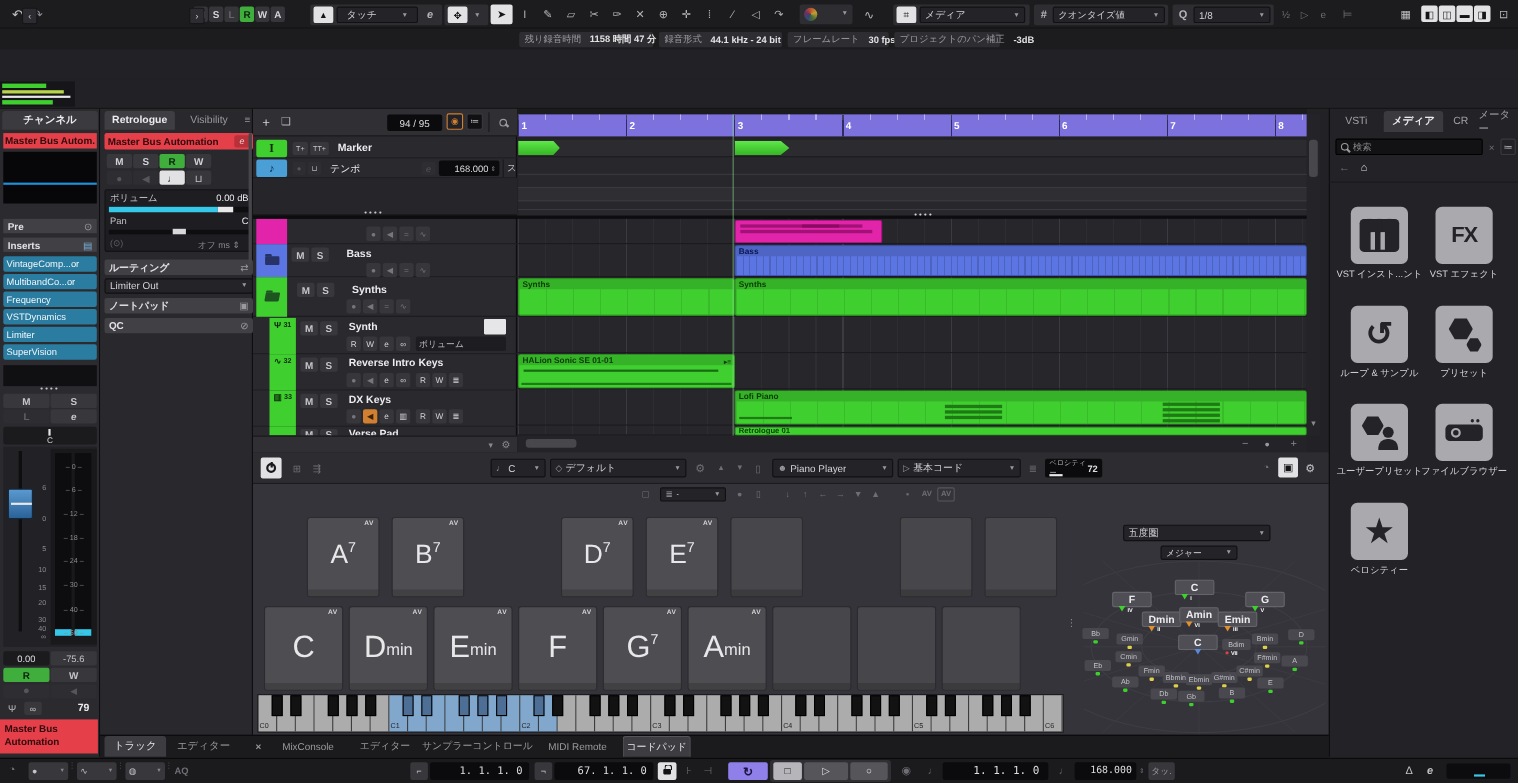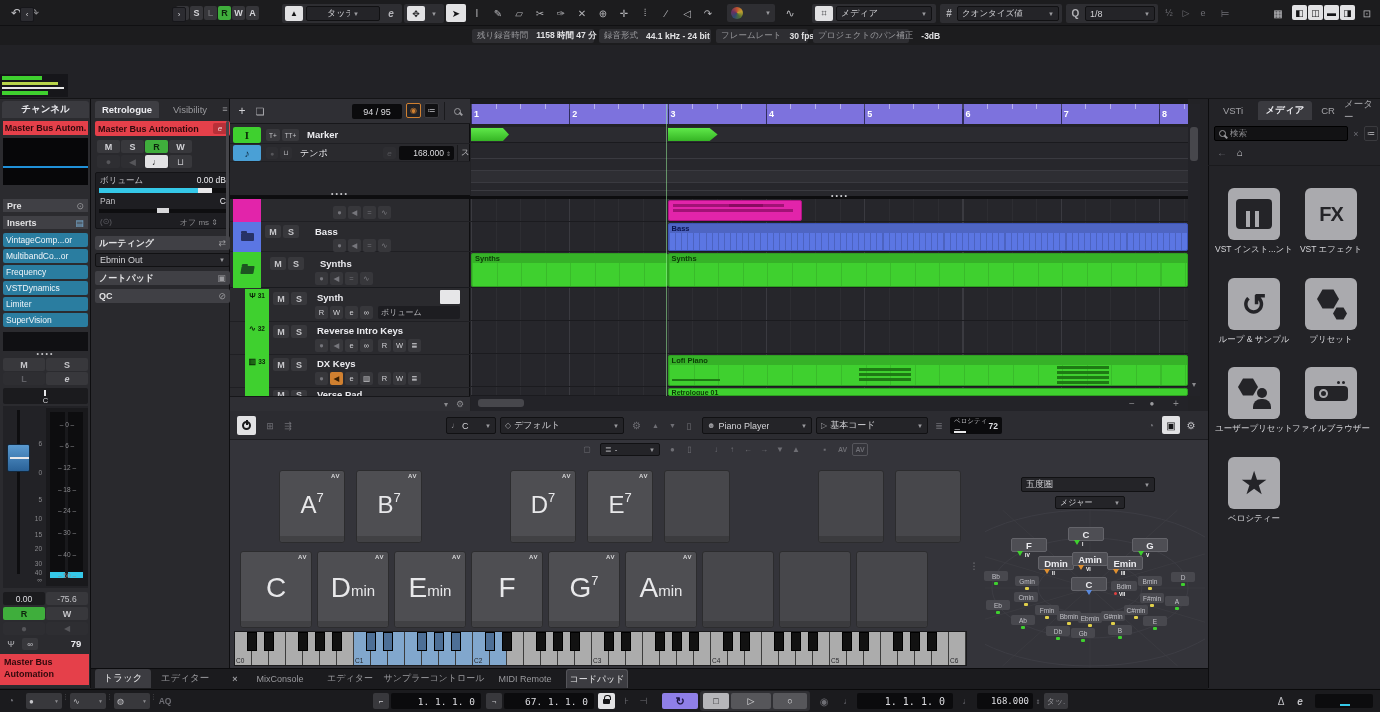--- a/index.html
+++ b/index.html
@@ -54,21 +54,21 @@
     <div class="a fc btn2" style="left: 8px; top: 5px; width: 16px; height: 16px; color: rgb(194, 194, 198); font-size: 12px;">↶</div>
     <div class="a fc btn2" style="left: 26px; top: 5px; width: 16px; height: 16px; color: rgb(138, 138, 142); font-size: 12px;">↷</div>
     <div class="a fc" style="left: 176px; top: 6px; width: 13px; height: 14px; border-radius: 2px; font-size: 9px; font-weight: bold; background: rgb(54, 54, 58); color: rgb(214, 214, 218);">M</div>
     <div class="a fc" style="left: 190px; top: 6px; width: 13px; height: 14px; border-radius: 2px; font-size: 9px; font-weight: bold; background: rgb(54, 54, 58); color: rgb(214, 214, 218);">S</div>
     <div class="a fc" style="left: 204px; top: 6px; width: 13px; height: 14px; border-radius: 2px; font-size: 9px; font-weight: bold; background: rgb(54, 54, 58); color: rgb(102, 102, 106);">L</div>
     <div class="a fc" style="left: 218px; top: 6px; width: 13px; height: 14px; border-radius: 2px; font-size: 9px; font-weight: bold; background: rgb(63, 174, 60); color: rgb(13, 37, 13);">R</div>
     <div class="a fc" style="left: 232px; top: 6px; width: 13px; height: 14px; border-radius: 2px; font-size: 9px; font-weight: bold; background: rgb(54, 54, 58); color: rgb(214, 214, 218);">W</div>
     <div class="a fc" style="left: 246px; top: 6px; width: 13px; height: 14px; border-radius: 2px; font-size: 9px; font-weight: bold; background: rgb(54, 54, 58); color: rgb(214, 214, 218);">A</div>
     <div class="a " style="left: 282px; top: 4px; width: 120px; height: 19px; background: rgb(46, 46, 50); border-radius: 2px;"></div>
     <div class="a fc wbtn" style="left: 285px; top: 6px; width: 18px; height: 15px; font-size: 8px;">▲</div>
-    <div class="a f dd" style="left: 306px; top: 6px; width: 74px; height: 15px; font-size: 9px; padding: 0px 20px;">
+    <div class="a f dd" style="left: 306px; top: 6px; width: 74px; height: 15px; font-size: 9px; padding: 0px 8px;">
       <span style="white-space: nowrap; overflow: hidden;">タッチ</span>
       <span style="margin-left: auto; color: rgb(154, 154, 158); font-size: 6px; padding-left: 3px;">▼</span>
     </div>
     <div class="a fc btn2" style="left: 383px; top: 6px; width: 16px; height: 15px; font-style: italic; font-weight: bold;">e</div>
     <div class="a " style="left: 404px; top: 4px; width: 40px; height: 19px; background: rgb(46, 46, 50); border-radius: 2px;"></div>
     <div class="a fc wbtn" style="left: 407px; top: 6px; width: 18px; height: 15px; font-size: 9px;">✥</div>
     <div class="a fc btn2" style="left: 427px; top: 6px; width: 14px; height: 15px; font-size: 6px; color: rgb(154, 154, 158);">▼</div>
     <div class="a fc wbtn" style="left: 446px; top: 4px; width: 20px; height: 18px; font-size: 10px;">➤</div>
     <div class="a fc btn2" style="left: 467px; top: 4px; width: 20px; height: 18px; font-size: 10px;">I</div>
     <div class="a fc btn2" style="left: 488px; top: 4px; width: 20px; height: 18px; font-size: 10px;">✎</div>
@@ -235,21 +235,21 @@
     <div class="a " style="left: 186px; top: 196px; width: 40px; height: 10px; font-size: 8.5px; color: rgb(236, 236, 240); text-align: right;">C</div>
     <div class="a " style="left: 99px; top: 209px; width: 127px; height: 4px; background: rgb(14, 14, 16);"></div>
     <div class="a " style="left: 157px; top: 208px; width: 12px; height: 5px; background: rgb(216, 216, 218);"></div>
     <div class="a " style="left: 100px; top: 217px; width: 20px; height: 10px; font-size: 8px; color: rgb(96, 96, 102);">(⊙)</div>
     <div class="a " style="left: 160px; top: 217px; width: 58px; height: 10px; font-size: 8px; color: rgb(138, 138, 142); text-align: right;">オフ ms ⇕</div>
     <div class="a f hdr" style="left: 95px; top: 236px; width: 135px; height: 14px; padding: 0px 4px; border-radius: 2px;">
       <span style="font-weight: bold; font-size: 9px;">ルーティング</span>
       <span style="margin-left: auto; color: rgb(154, 154, 158);">⇄</span>
     </div>
     <div class="a f dd" style="left: 95px; top: 253px; width: 135px; height: 14px; font-size: 9px; padding: 0px 4px;">
-      <span style="white-space: nowrap; overflow: hidden;">Ebmin Out</span>
+      <span style="white-space: nowrap; overflow: hidden;">Limiter Out</span>
       <span style="margin-left: auto; color: rgb(154, 154, 158); font-size: 6px; padding-left: 3px;">▼</span>
     </div>
     <div class="a f hdr" style="left: 95px; top: 271px; width: 135px; height: 14px; padding: 0px 4px; border-radius: 2px;">
       <span style="font-weight: bold; font-size: 9px;">ノートパッド</span>
       <span style="margin-left: auto; color: rgb(154, 154, 158);">▣</span>
     </div>
     <div class="a f hdr" style="left: 95px; top: 289px; width: 135px; height: 14px; padding: 0px 4px; border-radius: 2px;">
       <span style="font-weight: bold; font-size: 9px;">QC</span>
       <span style="margin-left: auto; color: rgb(154, 154, 158);">⊘</span>
     </div>
@@ -408,20 +408,28 @@
       <div class="a " style="left: 0px; top: 0px; width: 100%; height: 9px; background: rgba(0, 0, 0, 0.14);">
         <span style="display: block; padding: 0px 3px; white-space: nowrap; font-size: 7.5px; line-height: 9px;">Synths</span>
       </div>
       <div class="a vlines" style="left: 0px; top: 9px; width: 100%; height: 25px;"></div>
     </div>
     <div class="a clip clip-green" style="left: 667.6px; top: 253px; width: 520.4px; height: 34px;">
       <div class="a " style="left: 0px; top: 0px; width: 100%; height: 9px; background: rgba(0, 0, 0, 0.14);">
         <span style="display: block; padding: 0px 3px; white-space: nowrap; font-size: 7.5px; line-height: 9px;">Synths</span>
       </div>
       <div class="a vlines" style="left: 0px; top: 9px; width: 100%; height: 25px;"></div>
+    </div>
+    <div class="a clip clip-green" style="left: 471px; top: 322px; width: 196.6px; height: 31px;">
+      <div class="a " style="left: 0px; top: 0px; width: 100%; height: 9px; background: rgba(0, 0, 0, 0.14);">
+        <span style="display: block; padding: 0px 3px; white-space: nowrap; font-size: 7.5px; line-height: 9px;">HALion Sonic SE 01-01</span>
+      </div>
+      <div class="a " style="left: 4px; top: 13px; width: 176.6px; height: 2px; background: rgb(26, 106, 20);"></div>
+      <div class="a " style="left: 2px; top: 25px; width: 190.6px; height: 2px; background: rgb(31, 122, 24);"></div>
+      <span style="position: absolute; right: 2px; top: 2px; font-size: 6px; color: rgb(11, 58, 6);">▸≡</span>
     </div>
     <div class="a clip clip-green" style="left: 667.6px; top: 355px; width: 520.4px; height: 31px;">
       <div class="a " style="left: 0px; top: 0px; width: 100%; height: 9px; background: rgba(0, 0, 0, 0.14);">
         <span style="display: block; padding: 0px 3px; white-space: nowrap; font-size: 7.5px; line-height: 9px;">Lofi Piano</span>
       </div>
       <div class="a vlines" style="left: 0px; top: 9px; width: 100%; height: 22px;"></div>
       <div class="a " style="left: 190px; top: 12px; width: 52px; height: 3px; background: rgb(30, 122, 20);"></div>
       <div class="a " style="left: 190px; top: 17px; width: 52px; height: 3px; background: rgb(30, 122, 20);"></div>
       <div class="a " style="left: 190px; top: 22px; width: 52px; height: 3px; background: rgb(30, 122, 20);"></div>
       <div class="a " style="left: 388px; top: 10px; width: 52px; height: 3px; background: rgb(30, 122, 20);"></div>

